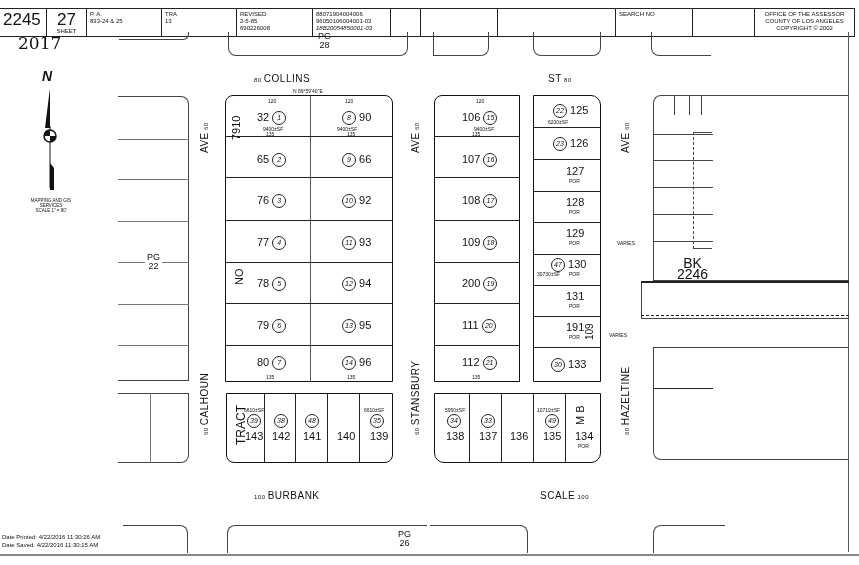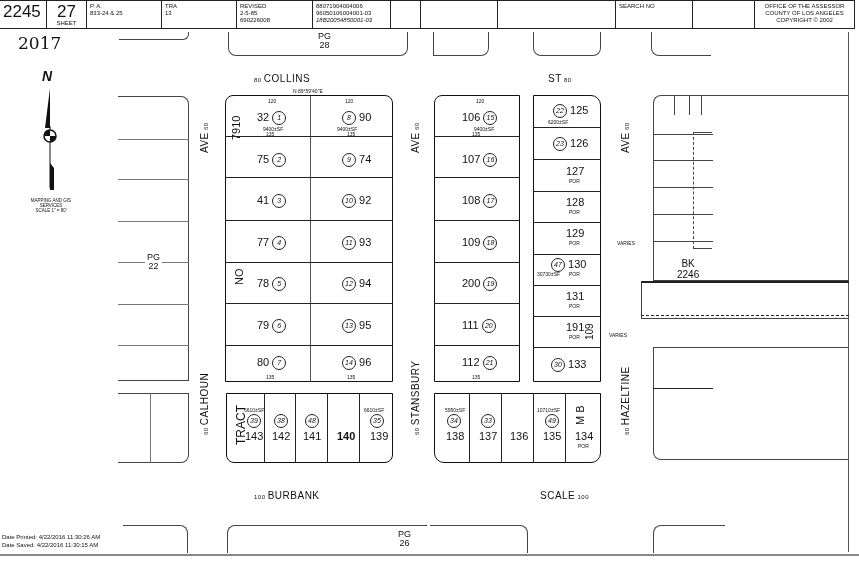--- a/index.html
+++ b/index.html
@@ -1,18 +1,18 @@
 <!DOCTYPE html>
 <html><head>
 <meta charset="utf-8">
 <style>
   html,body{margin:0;padding:0;background:#fff;}
   body{width:859px;height:565px;position:relative;overflow:hidden;font-family:"Liberation Sans",sans-serif;color:#111;}
   .abs{position:absolute;}
-  .hdr{position:absolute;top:0;left:0;height:27px;border-top:1px solid #222;border-bottom:1px solid #222;}
+  .hdr{position:absolute;top:8px;left:0;height:27px;border-top:1px solid #222;border-bottom:1px solid #222;}
   .hcell{position:absolute;top:0;height:27px;border-left:1px solid #222;font-size:6px;line-height:7px;padding:2px 3px;box-sizing:border-box;}
   .big{font-size:17px;line-height:17px;}
   .num{position:absolute;font-size:11px;white-space:nowrap;}
   .circ{display:inline-block;width:12px;height:12px;border:1px solid #222;border-radius:50%;font-size:7px;line-height:12px;text-align:center;font-style:italic;vertical-align:middle;}
   .sm{position:absolute;font-size:5px;white-space:nowrap;}
   .street{position:absolute;font-size:10px;white-space:nowrap;letter-spacing:0.5px;}
   .vert{transform:rotate(-90deg);transform-origin:left top;}
   .block{position:absolute;border:1px solid #444;box-sizing:border-box;}
 </style>
 </head>
@@ -121,30 +121,30 @@
 
 <div class="abs" style="left:225px;top:136px;width:168px;height:1px;background:#222;"></div>
 <div class="abs" style="left:225px;top:177px;width:168px;height:1px;background:#222;"></div>
 <div class="abs" style="left:225px;top:220px;width:168px;height:1px;background:#222;"></div>
 <div class="abs" style="left:225px;top:262px;width:168px;height:1px;background:#222;"></div>
 <div class="abs" style="left:225px;top:303px;width:168px;height:1px;background:#222;"></div>
 <div class="abs" style="left:225px;top:345px;width:168px;height:1px;background:#222;"></div>
 
 <div class="num" style="left:257px;top:111px;"><span>32</span> <span class="circ">1</span></div>
 <div class="sm" style="left:263px;top:126px;">9400±SF</div>
-<div class="num" style="left:257px;top:153px;"><span>75</span> <span class="circ">2</span></div>
-<div class="num" style="left:257px;top:194px;"><span>41</span> <span class="circ">3</span></div>
+<div class="num" style="left:257px;top:153px;"><span>65</span> <span class="circ">2</span></div>
+<div class="num" style="left:257px;top:194px;"><span>76</span> <span class="circ">3</span></div>
 <div class="num" style="left:257px;top:236px;"><span>77</span> <span class="circ">4</span></div>
 <div class="num" style="left:257px;top:277px;"><span>78</span> <span class="circ">5</span></div>
 <div class="num" style="left:257px;top:319px;"><span>79</span> <span class="circ">6</span></div>
 <div class="num" style="left:257px;top:356px;"><span>80</span> <span class="circ">7</span></div>
 
 <div class="num" style="left:342px;top:111px;"><span class="circ">8</span> <span>90</span></div>
 <div class="sm" style="left:337px;top:126px;">9400±SF</div>
-<div class="num" style="left:342px;top:153px;"><span class="circ">9</span> <span>74</span></div>
+<div class="num" style="left:342px;top:153px;"><span class="circ">9</span> <span>66</span></div>
 <div class="num" style="left:342px;top:194px;"><span class="circ">10</span> <span>92</span></div>
 <div class="num" style="left:342px;top:236px;"><span class="circ">11</span> <span>93</span></div>
 <div class="num" style="left:342px;top:277px;"><span class="circ">12</span> <span>94</span></div>
 <div class="num" style="left:342px;top:319px;"><span class="circ">13</span> <span>95</span></div>
 <div class="num" style="left:342px;top:356px;"><span class="circ">14</span> <span>96</span></div>
 
 <div class="sm" style="left:268px;top:98px;">120</div>
 <div class="sm" style="left:345px;top:98px;">120</div>
 <div class="sm" style="left:266px;top:131px;">135</div>
 <div class="sm" style="left:347px;top:131px;">135</div>
@@ -206,21 +206,21 @@
 <div class="abs" style="left:327px;top:393px;width:1px;height:70px;background:#222;"></div>
 <div class="abs" style="left:359px;top:393px;width:1px;height:70px;background:#222;"></div>
 <div class="abs vert" style="left:234px;top:445px;font-size:12px;">TRACT</div>
 <div class="num" style="left:247px;top:414px;"><span class="circ">39</span></div>
 <div class="sm" style="left:244px;top:407px;">6610±SF</div>
 <div class="num" style="left:245px;top:430px;">143</div>
 <div class="num" style="left:274px;top:414px;"><span class="circ">38</span></div>
 <div class="num" style="left:272px;top:430px;">142</div>
 <div class="num" style="left:305px;top:414px;"><span class="circ">48</span></div>
 <div class="num" style="left:303px;top:430px;">141</div>
-<div class="num" style="left:337px;top:430px;font-weight:bold;">140</div>
+<div class="num" style="left:337px;top:430px;">140</div>
 <div class="num" style="left:370px;top:414px;"><span class="circ">35</span></div>
 <div class="sm" style="left:364px;top:407px;">6610±SF</div>
 <div class="num" style="left:370px;top:430px;">139</div>
 
 <div class="block" style="left:434px;top:393px;width:167px;height:70px;border:1.5px solid #111;border-radius:0 0 10px 10px;"></div>
 <div class="abs" style="left:469px;top:393px;width:1px;height:70px;background:#222;"></div>
 <div class="abs" style="left:501px;top:393px;width:1px;height:70px;background:#222;"></div>
 <div class="abs" style="left:533px;top:393px;width:1px;height:70px;background:#222;"></div>
 <div class="abs" style="left:565px;top:393px;width:1px;height:70px;background:#222;"></div>
 <div class="num" style="left:447px;top:414px;"><span class="circ">34</span></div>
@@ -239,21 +239,21 @@
 <div class="block" style="left:653px;top:95px;width:196px;height:186px;border-right:none;border-radius:8px 0 0 0;"></div>
 <div class="abs" style="left:674px;top:95px;width:1px;height:20px;background:#444;"></div>
 <div class="abs" style="left:689px;top:95px;width:1px;height:20px;background:#444;"></div>
 <div class="abs" style="left:701px;top:95px;width:1px;height:20px;background:#444;"></div>
 <div class="abs" style="left:653px;top:134px;width:60px;height:1px;background:#444;"></div>
 <div class="abs" style="left:653px;top:160px;width:60px;height:1px;background:#444;"></div>
 <div class="abs" style="left:653px;top:187px;width:60px;height:1px;background:#444;"></div>
 <div class="abs" style="left:653px;top:214px;width:60px;height:1px;background:#444;"></div>
 <div class="abs" style="left:653px;top:241px;width:60px;height:1px;background:#444;"></div>
 <div class="abs" style="left:693px;top:132px;width:18px;height:115px;border-left:1px dashed #444;border-top:1px solid #444;border-bottom:1px solid #444;"></div>
-<div class="abs" style="left:677px;top:258px;font-size:10px;line-height:11px;text-align:center;white-space:pre;">BK
+<div class="abs" style="left:677px;top:258px;font-size:14px;line-height:11px;text-align:center;white-space:pre;">BK
 2246</div>
 <div class="block" style="left:641px;top:281px;width:208px;height:38px;border-right:none;border-top:2px solid #222;"></div>
 <div class="abs" style="left:641px;top:315px;width:208px;height:0;border-top:1px dashed #222;"></div>
 <div class="block" style="left:653px;top:347px;width:196px;height:113px;border-right:none;border-radius:0 0 0 8px;"></div>
 <div class="abs" style="left:653px;top:388px;width:60px;height:1px;background:#222;"></div>
 
 <div class="block" style="left:123px;top:525px;width:65px;height:28px;border-bottom:none;border-left:none;border-radius:0 8px 0 0;"></div>
 <div class="block" style="left:227px;top:525px;width:200px;height:28px;border-bottom:none;border-right:none;border-radius:8px 0 0 0;"></div>
 <div class="abs" style="left:398px;top:530px;font-size:9px;line-height:9px;text-align:center;white-space:pre;">PG
 26</div>

